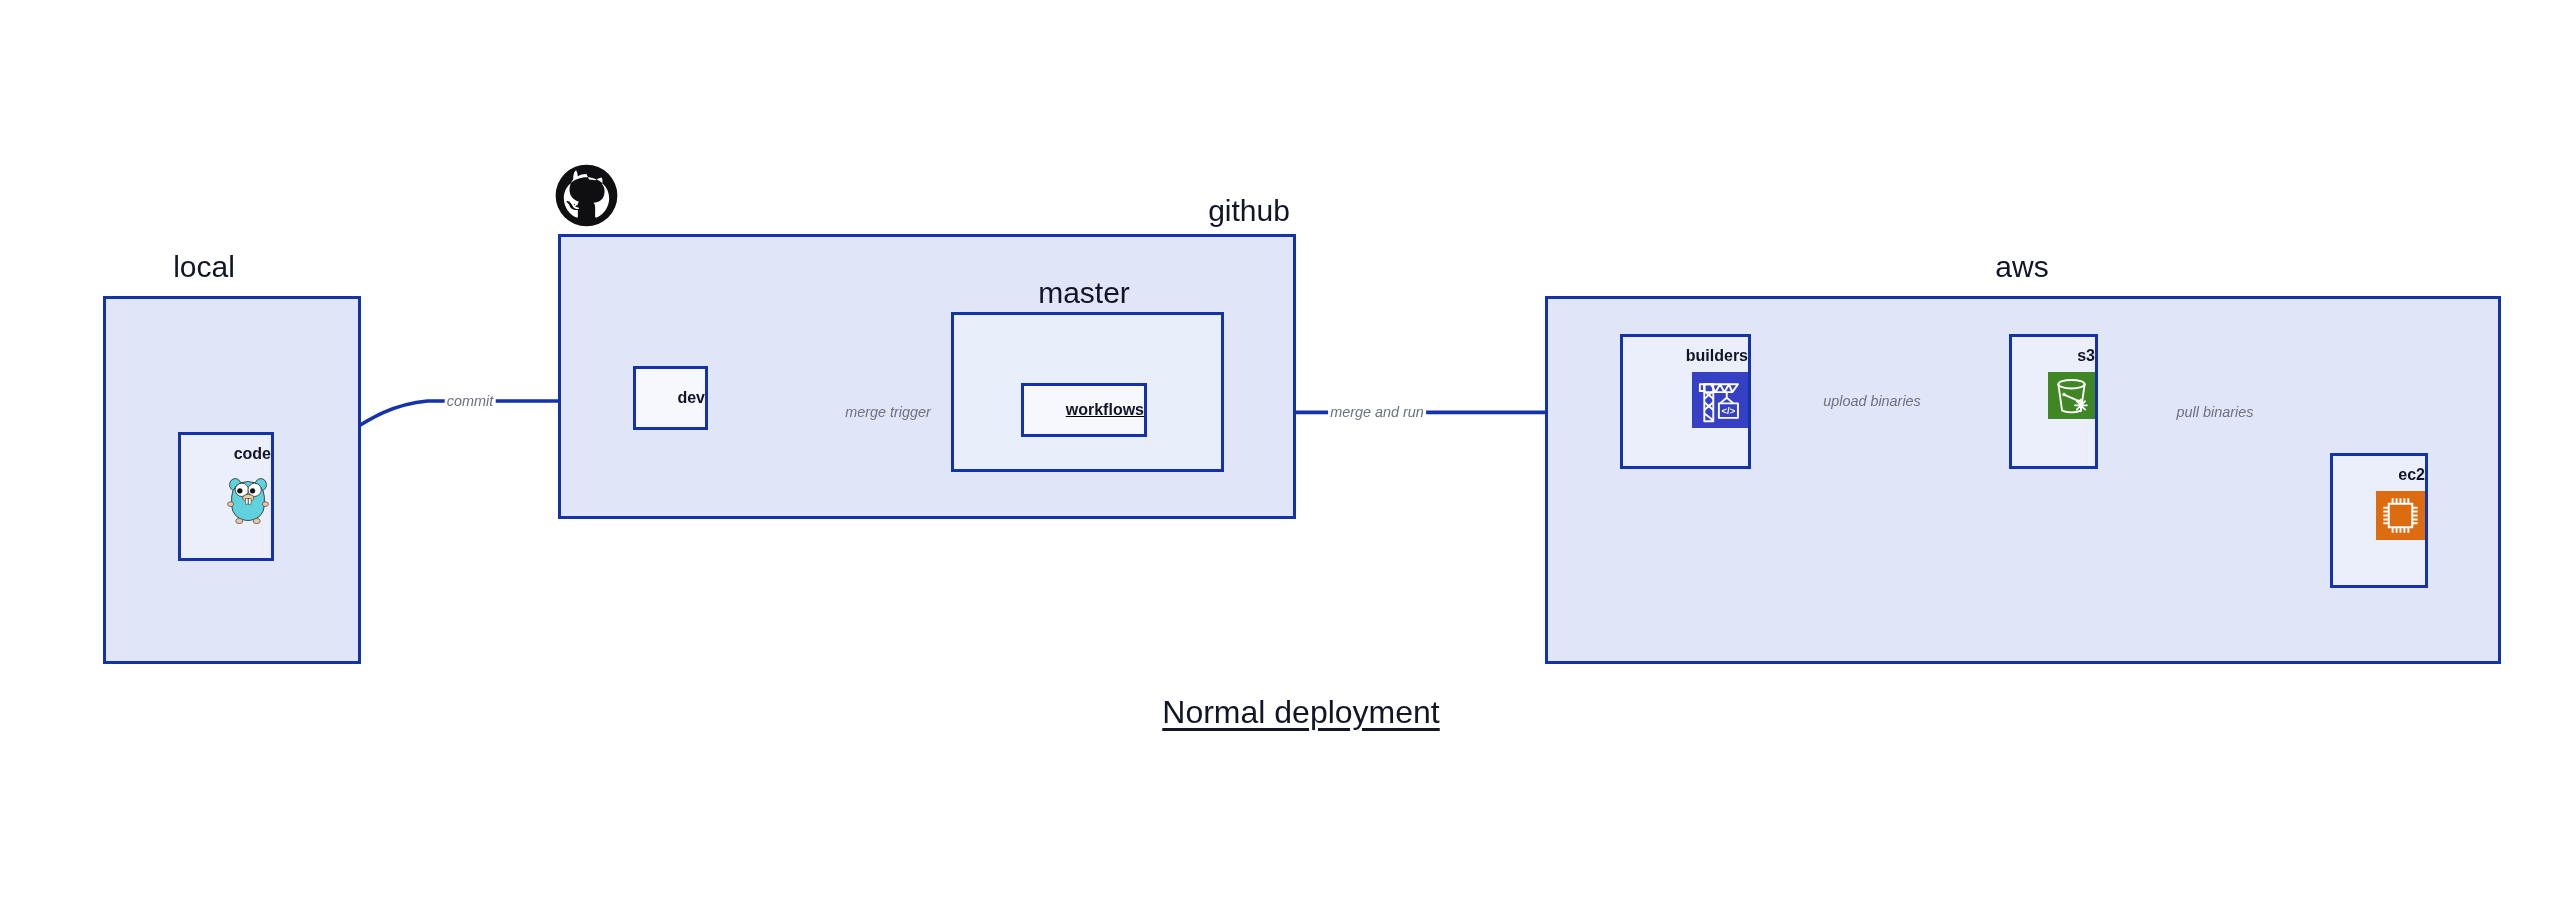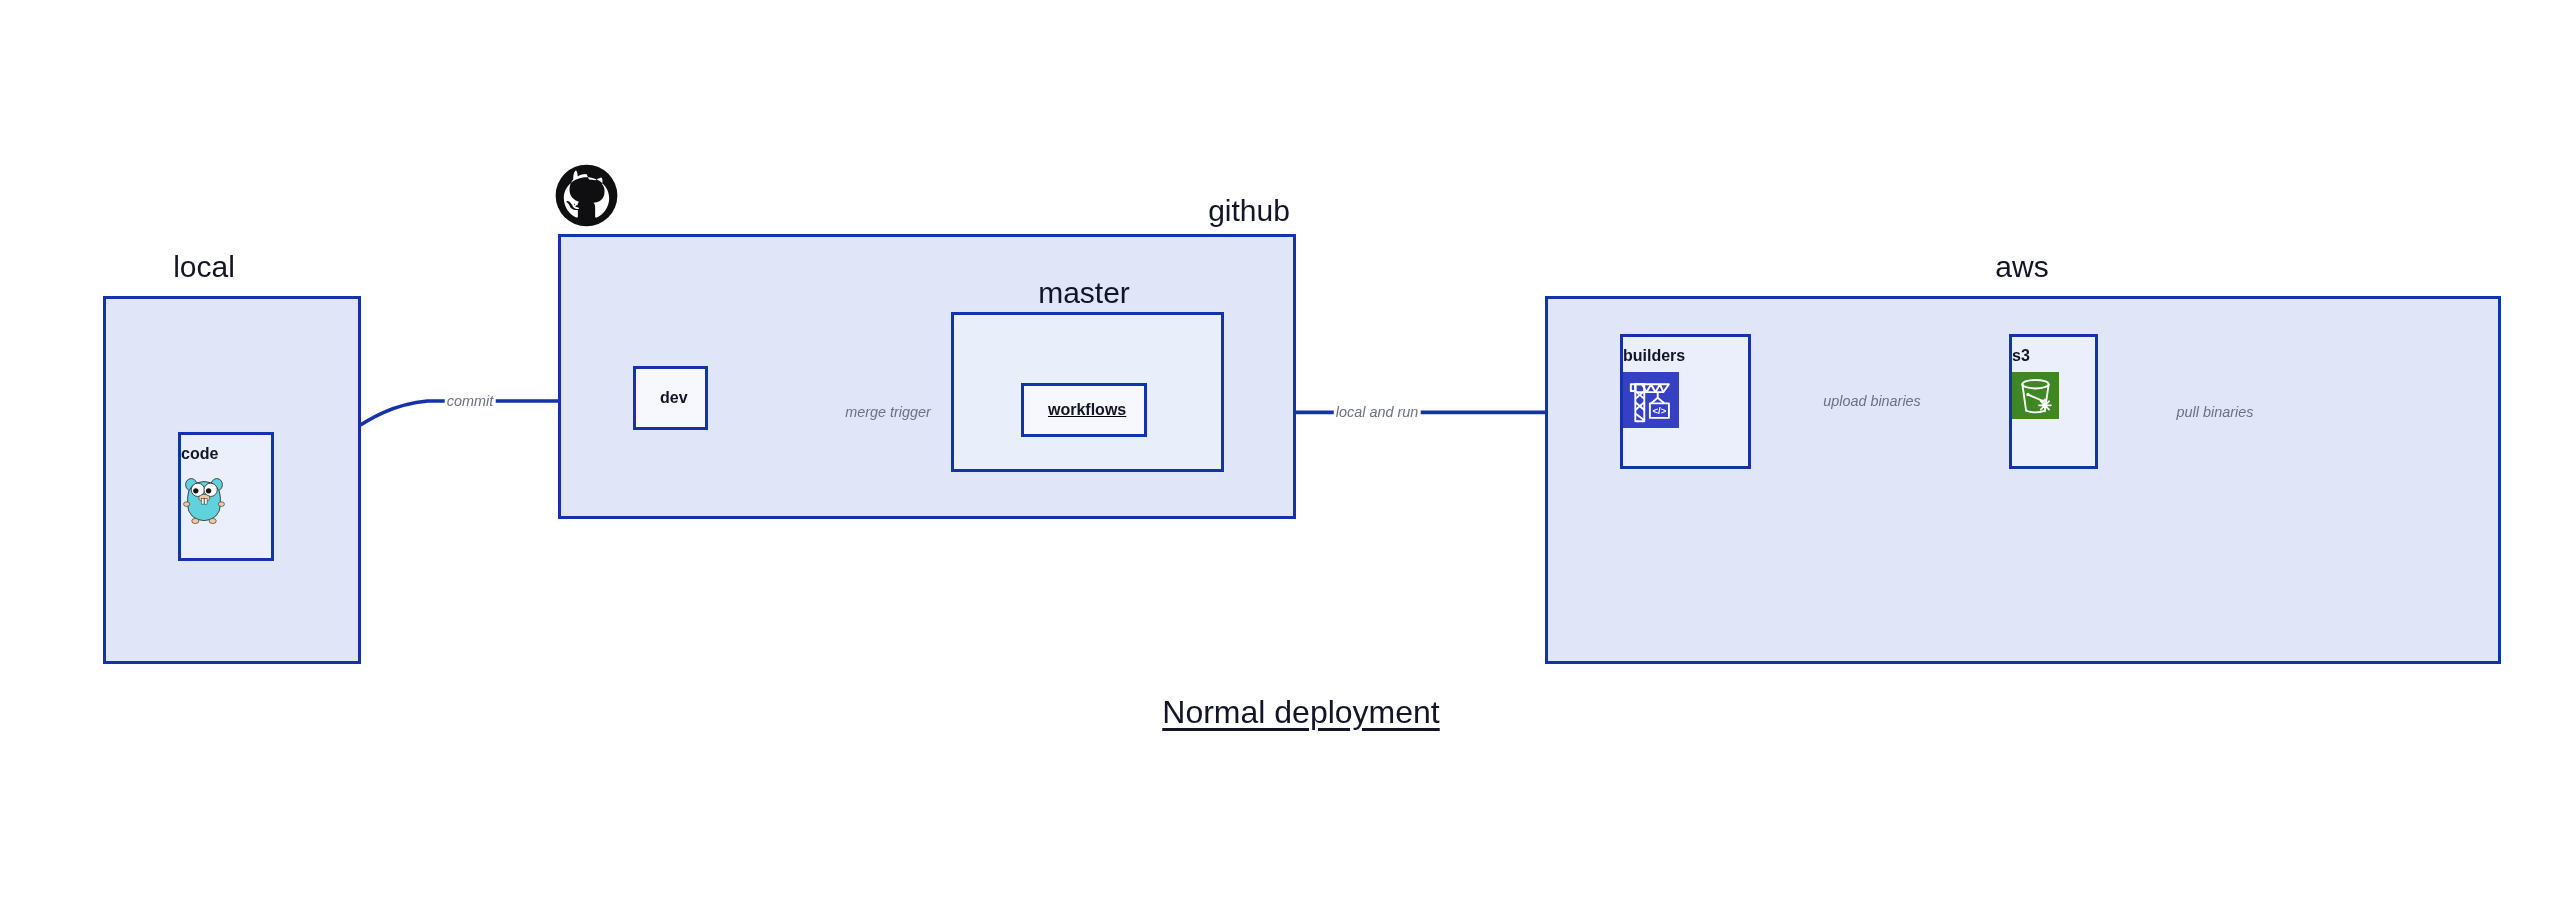--- a/index.html
+++ b/index.html
@@ -37,21 +37,21 @@
     line-height: 1;
   }
   
   .node {
     position: absolute;
     background: #eaeffb;
     border: 3.6px solid #1433ab;
     box-sizing: border-box;
     display: flex;
     flex-direction: column;
-    align-items: flex-start;
+    align-items: flex-end;
   }
   .node.plain {
     background: #f6f8fe;
     justify-content: center;
     padding-left: 24px;
   }
   .node-label {
     color: #111527;
     font-size: 16px;
     font-weight: bold;
@@ -230,23 +230,44 @@
         <circle cx="34" cy="48" r="3.6" fill="#ffffff"></circle>
         <circle cx="66" cy="62" r="3.6" fill="#ffffff"></circle>
 
         <g stroke="#ffffff" stroke-width="3.4" stroke-linecap="round">
           <path d="M70 58 L70 84 M57 71 L83 71 M61 62 L79 80 M79 62 L61 80"></path>
         </g>
       </svg>
     </span>
   </div>
 
+  <div class="node" style="left:2330px; top:453px; width:98px; height:135px;">
+    <span class="node-label topped">ec2</span>
+    <span class="node-icon">
+      <svg width="49" height="49" viewBox="0 0 100 100" xmlns="http://www.w3.org/2000/svg">
+        <rect x="0" y="0" width="100" height="100" fill="#dd6b10"></rect>
+        <g fill="none" stroke="#ffffff" stroke-width="4">
+          <rect x="26" y="26" width="48" height="48"></rect>
+        </g>
+        <g stroke="#ffffff" stroke-width="4" stroke-linecap="butt">
+
+          <path d="M34 26 L34 15 M42 26 L42 15 M50 26 L50 15 M58 26 L58 15 M66 26 L66 15"></path>
+
+          <path d="M34 74 L34 85 M42 74 L42 85 M50 74 L50 85 M58 74 L58 85 M66 74 L66 85"></path>
+
+          <path d="M26 34 L15 34 M26 42 L15 42 M26 50 L15 50 M26 58 L15 58 M26 66 L15 66"></path>
+
+          <path d="M74 34 L85 34 M74 42 L85 42 M74 50 L85 50 M74 58 L85 58 M74 66 L85 66"></path>
+        </g>
+      </svg>
+    </span>
+  </div>
 
   <span class="edge-label on-white" style="left:470px; top:401px;">commit</span>
   <span class="edge-label on-group" style="left:888px; top:412px;">merge trigger</span>
-  <span class="edge-label on-white" style="left:1377px; top:412px;">local and run</span>
+  <span class="edge-label on-white" style="left:1377px; top:412px;">merge and run</span>
   <span class="edge-label on-group" style="left:1872px; top:401px;">upload binaries</span>
   <span class="edge-label on-group" style="left:2215px; top:412px;">pull binaries</span>
 
   <div id="diagram-title" style="left:1301px; top:696px; transform:translateX(-50%);">Normal deployment</div>
 
 </div>
 
 
 </body></html>

